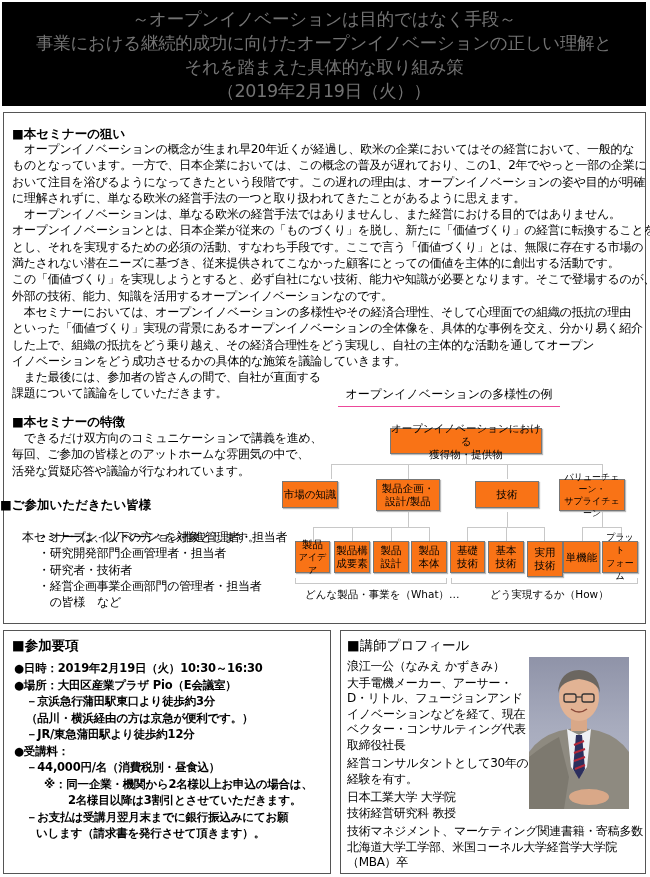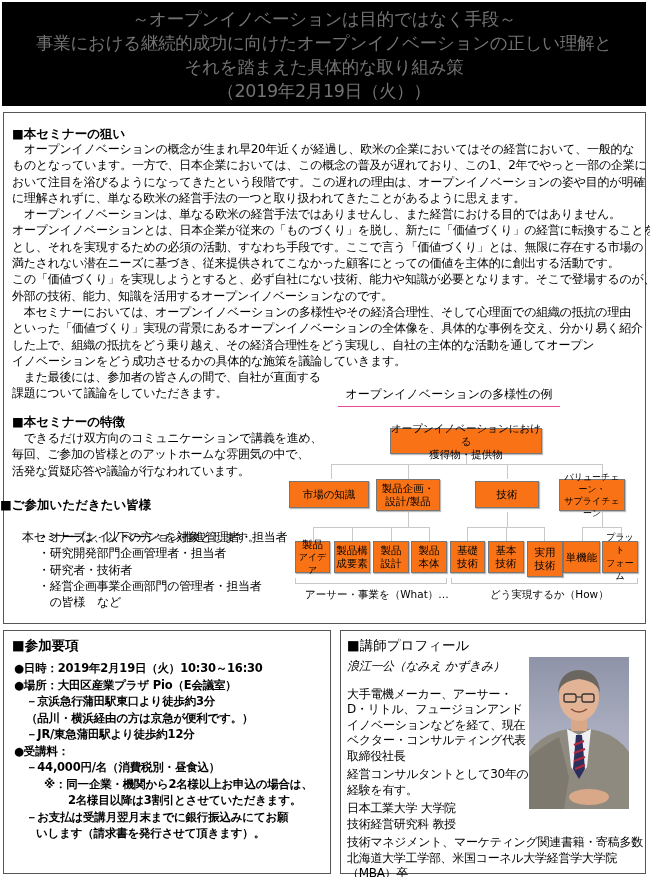--- a/index.html
+++ b/index.html
@@ -105,21 +105,21 @@
 <div class="line" style="left:451px;top:583px;width:187px;height:1px;"></div>
 <div class="line" style="left:637px;top:578px;width:1px;height:6px;"></div>
 
 <div class="dbox" style="left:390px;top:428px;width:152px;height:26px;">
   <div>
       <div>オープンイノベーションにおける</div>
       <div>獲得物・提供物</div>
     </div>
 </div>
 
-<div class="dbox" style="left:289px;top:481px;width:80px;height:27px;">
+<div class="dbox" style="left:282px;top:481px;width:56px;height:27px;">
   <div>市場の知識</div>
 </div>
 <div class="dbox" style="left:376px;top:479px;width:64px;height:32px;">
   <div>
       <div>製品企画・</div>
       <div>設計/製品</div>
     </div>
 </div>
 <div class="dbox" style="left:475px;top:481px;width:64px;height:27px;">
   <div>技術</div>
@@ -175,21 +175,21 @@
 </div>
 <div class="dbox" style="left:563px;top:541px;width:37px;height:32px;">
   <div>単機能</div>
 </div>
 <div class="dbox" style="left:602px;top:541px;width:36px;height:32px;font-size:9px;line-height:13px;">
   <div>
       <div>プラット</div>
       <div>フォーム</div>
     </div>
 </div>
-<div class="t" style="left:305px;top:588px;font-size:10.5px;">アーサー・事業を（What）…</div>
+<div class="t" style="left:305px;top:588px;font-size:10.5px;">どんな製品・事業を（What）…</div>
 <div class="t" style="left:490px;top:588px;font-size:10.5px;">どう実現するか（How）</div>
 
 <div class="abs box" style="left:3px;top:630px;width:328px;height:244px;"></div>
 <div class="t" style="left:12px;top:637px;font-size:13.5px;font-weight:bold;">■参加要項</div>
 <div class="abs" style="left:14px;top:660px;">
   <div class="bl"><span>●日時：</span><span>2019年2月19日（火）10:30～16:30</span></div>
   <div class="bl"><span>●場所：</span><span>大田区産業プラザ Pio（E会議室）</span></div>
   <div class="bl" style="padding-left:12px;">－京浜急行蒲田駅東口より徒歩約3分</div>
   <div class="bl" style="padding-left:12px;">（品川・横浜経由の方は京急が便利です。）</div>
   <div class="bl" style="padding-left:12px;">－JR/東急蒲田駅より徒歩約12分</div>
@@ -197,21 +197,21 @@
   <div class="bl" style="padding-left:12px;">－44,000円/名（消費税別・昼食込）</div>
   <div class="bl" style="padding-left:30px;">※：同一企業・機関から2名様以上お申込の場合は、</div>
   <div class="bl" style="padding-left:54px;">2名様目以降は3割引とさせていただきます。</div>
   <div class="bl" style="padding-left:12px;">－お支払は受講月翌月末までに銀行振込みにてお願</div>
   <div class="bl" style="padding-left:22px;">いします（請求書を発行させて頂きます）。</div>
 </div>
 
 <div class="abs box" style="left:340px;top:630px;width:306px;height:244px;"></div>
 <div class="t" style="left:347px;top:637px;font-size:13.5px;">■講師プロフィール</div>
 <div class="abs" style="left:347px;top:659px;">
-  <div class="br" style="margin-bottom:12px;font-style:italic;">浪江一公（なみえ かずきみ）</div>
+  <div class="br" style="margin-bottom:1px;">浪江一公（なみえ かずきみ）</div>
   <div class="br">大手電機メーカー、アーサー・</div>
   <div class="br">D・リトル、フュージョンアンド</div>
   <div class="br">イノベーションなどを経て、現在</div>
   <div class="br">ベクター・コンサルティング代表</div>
   <div class="br" style="margin-bottom:3px;">取締役社長</div>
   <div class="br">経営コンサルタントとして30年の</div>
   <div class="br" style="margin-bottom:3px;">経験を有す。</div>
   <div class="br">日本工業大学 大学院</div>
   <div class="br" style="margin-bottom:3px;">技術経営研究科 教授</div>
   <div class="br">技術マネジメント、マーケティング関連書籍・寄稿多数</div>

